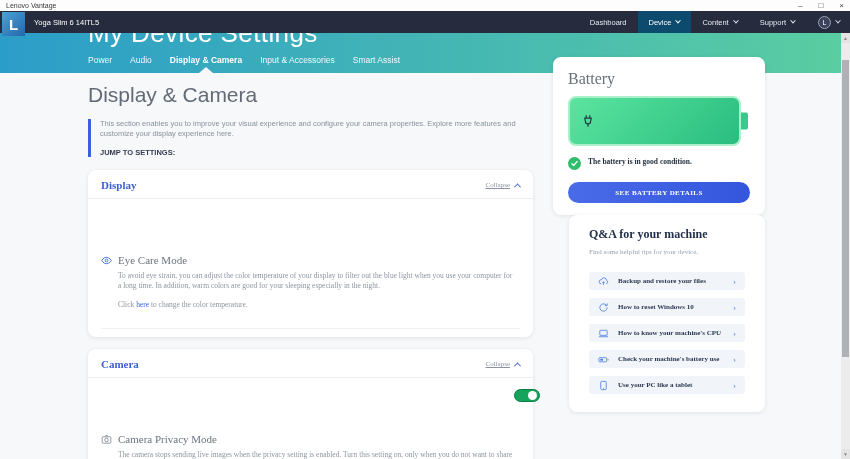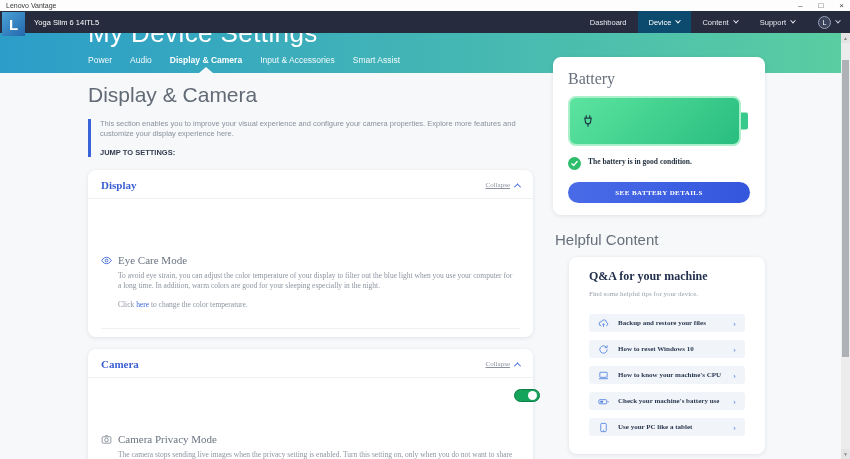--- a/index.html
+++ b/index.html
@@ -288,21 +288,20 @@
       <span class="check-ic">
         <svg viewBox="0 0 12 12" fill="none" stroke="#fff" stroke-width="2.2" stroke-linecap="round" stroke-linejoin="round">
             <path d="M1.5 6.5l3 3 6-7"></path>
           </svg>
       </span>
       <span class="status-text">The battery is in good condition.</span>
     </div>
     <button class="details-btn">SEE BATTERY DETAILS</button>
   </div>
 
-  <div class="helpful-title">Helpful Content</div>
 
   <div class="card qa-card">
     <div class="qa-title">Q&amp;A for your machine</div>
     <div class="qa-sub">Find some helpful tips for your device.</div>
 
     <div class="qa-item">
       <svg viewBox="0 0 24 24" fill="none" stroke="currentColor" stroke-width="1.8">
           <path d="M7 17a4.5 4.5 0 1 1 .7-8.95A5.5 5.5 0 0 1 18.5 9.6 3.8 3.8 0 0 1 18 17"></path>
           <path d="M12 12.5v7M9.6 14.9L12 12.5l2.4 2.4"></path>
         </svg>

